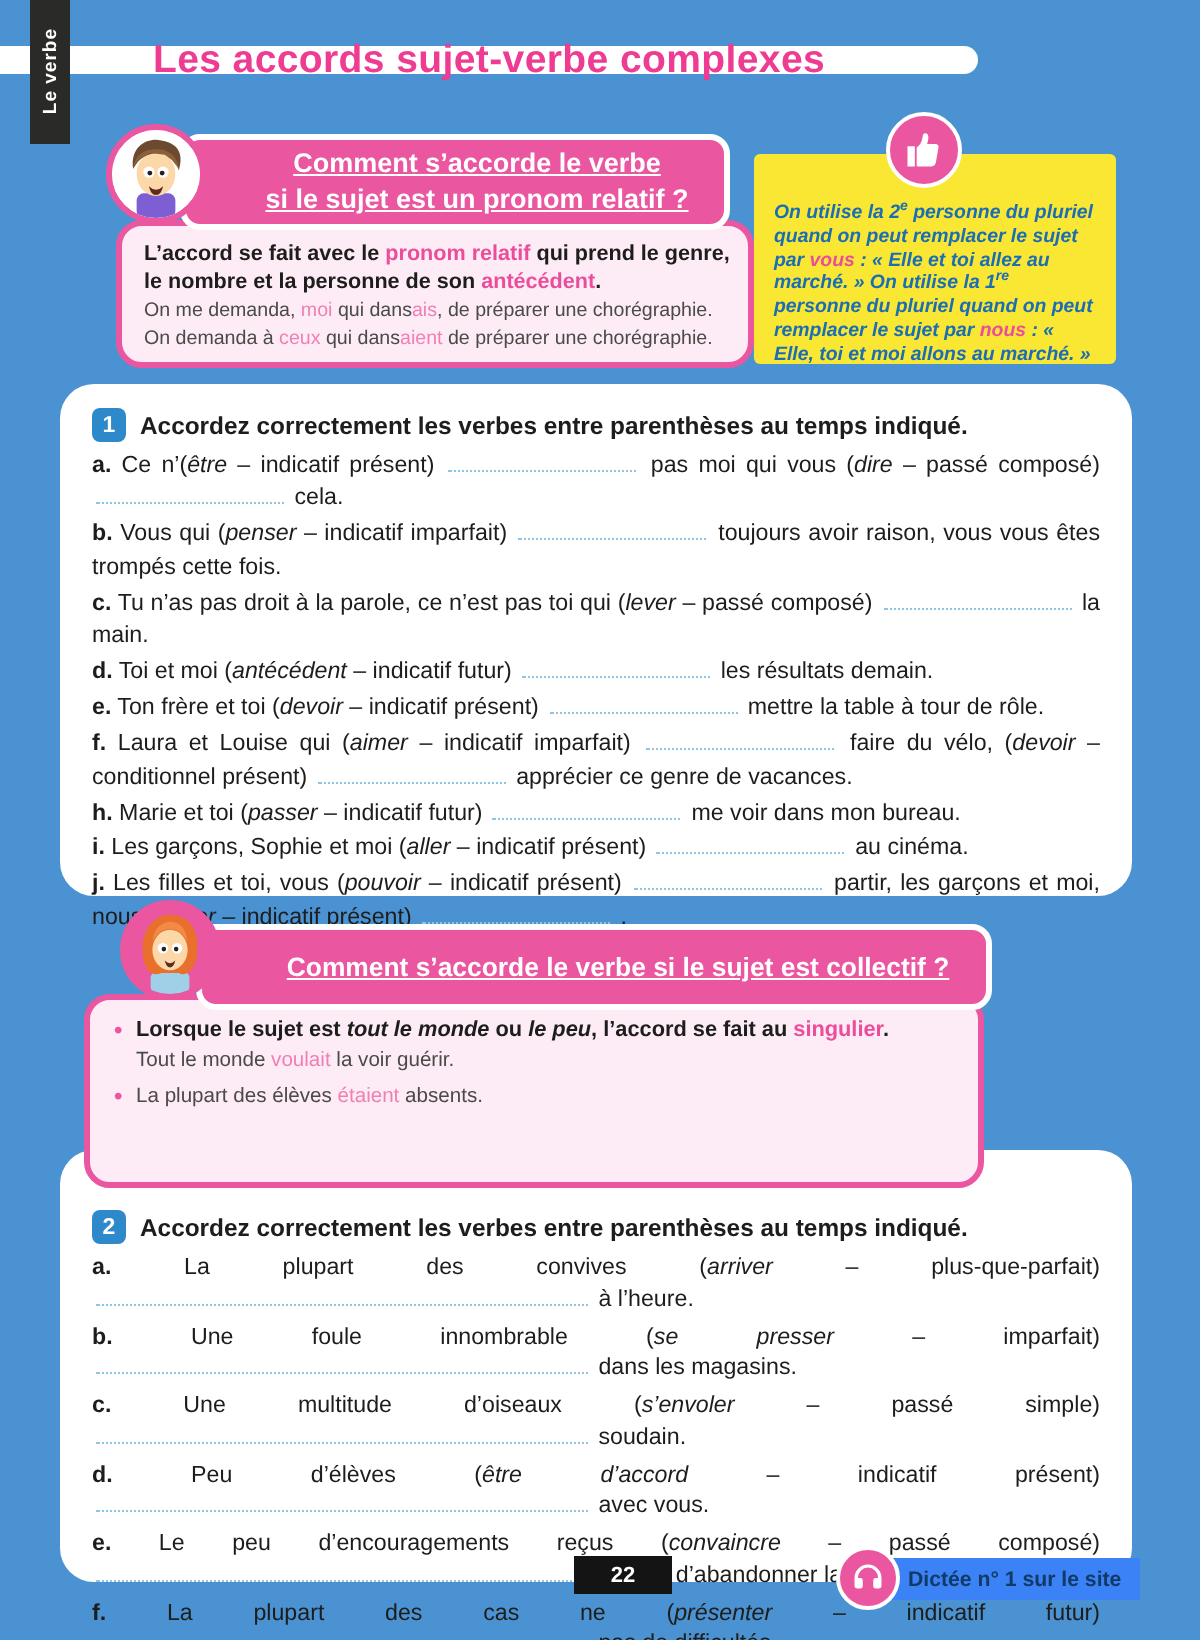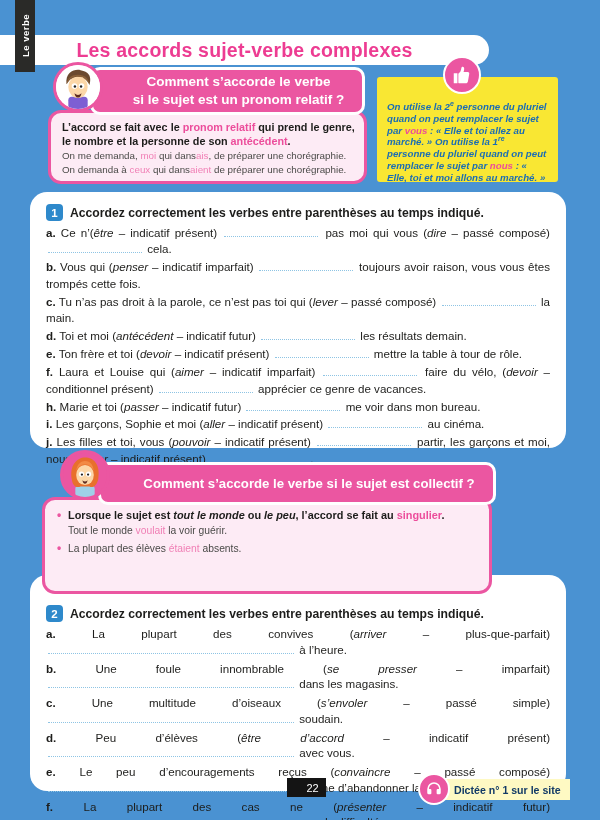--- a/index.html
+++ b/index.html
@@ -14,47 +14,47 @@
     position:absolute;left:15px;top:0;width:20px;height:72px;
     background:#2a2a28;color:#fff;z-index:5;
     display:flex;align-items:center;justify-content:center;
   }
   .side-tab span{
     writing-mode:vertical-rl;transform:rotate(180deg);
     font-size:9.5px;font-weight:bold;letter-spacing:.5px;
   }
   
   .title-bar{
-    position:absolute;left:0;top:23px;width:489px;height:30px;
+    position:absolute;left:0;top:23px;width:489px;height:14px;
     background:#fff;border-radius:0 16px 16px 0;z-index:2;
-    display:flex;align-items:center;justify-content:center;box-sizing:border-box;margin-top:12px;
+    display:flex;align-items:center;justify-content:center;box-sizing:border-box;
   }
   .title-bar h1{
     margin:0;font-size:19.5px;font-weight:bold;color:#ed3c92;letter-spacing:.2px;
   }
   
   .avatar{
     position:absolute;border-radius:50%;z-index:6;overflow:hidden;
     box-sizing:border-box;border:3px solid #eb56a1;
   }
   .avatar1{left:53px;top:62px;width:50px;height:50px;background:#fff;}
   .avatar2{left:60px;top:450px;width:50px;height:50px;background:#eb56a1;}
   .avatar svg{display:block;width:100%;height:100%;}
   .qband{
     position:absolute;background:#eb56a1;border:3px solid #fff;border-radius:10px;
     color:#fff;font-weight:bold;z-index:5;box-sizing:border-box;
-    display:flex;flex-direction:column;justify-content:center;text-align:center;
+    display:flex;flex-direction:column;justify-content:center;text-align:center;text-decoration:underline;
   }
   .qband1{left:90px;top:67px;width:275px;height:48px;font-size:13.5px;line-height:1.35;padding-left:22px;}
   .qband2{left:98px;top:462px;width:398px;height:43px;font-size:13.2px;padding-left:24px;}
   .lesson-box{
     position:absolute;background:#fdebf5;border:3px solid #eb56a1;border-radius:13px;
     box-sizing:border-box;z-index:4;color:#1d1d1b;
   }
-  .lesson1{left:48px;top:110px;width:319px;height:74px;padding:7px 8px 4px 11px;}
+  .lesson1{left:58px;top:110px;width:319px;height:74px;padding:7px 8px 4px 11px;}
   .lesson2{left:42px;top:497px;width:450px;height:97px;padding:9px 10px 4px 12px;}
   .lesson-box .rule{margin:0;font-weight:bold;font-size:10.8px;line-height:1.3;}
   .lesson-box .example{margin:1px 0 0 0;font-size:9.8px;line-height:1.35;color:#4a4a48;}
   .lesson2 .rule{font-size:10.9px;line-height:1.28;position:relative;padding-left:11px;}
   .lesson2 .rule .dot{position:absolute;left:0;top:-1px;color:#eb56a1;font-size:12px;}
   .lesson2 .example{margin:1.5px 0 3.5px 11px;font-size:10.3px;}
   .pk{color:#ec4d9b;}
   .example .pk{color:#f07fb5;}
   sup{font-size:7px;line-height:0;}
   
@@ -88,27 +88,26 @@
   .ex-items .item{font-size:11.6px;line-height:1.42;text-align:justify;margin-top:1.5px;}
   .ex2 .ex-items .item{line-height:1.36;margin-top:3px;}
   .item .lbl{font-weight:bold;}
   .blank{
     display:inline-block;width:94px;height:9px;margin:0 2px;
     border-bottom:1.6px dotted #8ec4e4;vertical-align:baseline;
   }
   .ex2 .blank{width:246px;}
   
   .page-badge{
-    position:absolute;left:287px;top:778px;width:27px;height:19px;background:#141414;
-    color:#fff;font-size:11px;font-weight:normal;display:flex;align-items:center;justify-content:center;
+    position:absolute;left:287px;top:778px;width:49px;height:19px;background:#141414;
+    color:#fff;font-size:11px;font-weight:bold;display:flex;align-items:center;justify-content:center;
     z-index:8;
-    padding-left:12px;
   }
   .dictee-label{
-    position:absolute;left:434px;top:779px;height:21px;background:#fef9c3;z-index:8;
+    position:absolute;left:434px;top:779px;height:21px;background:#3b82f6;z-index:8;
     display:flex;align-items:center;padding:0 9px 0 20px;
     font-size:10.6px;font-weight:bold;color:#123a66;
   }
   .dictee-icon{
     position:absolute;left:418px;top:773px;width:32px;height:32px;border-radius:50%;
     background:#eb56a1;border:2px solid #fff;z-index:9;box-sizing:border-box;
     display:flex;align-items:center;justify-content:center;
   }
 </style>
 </head>

